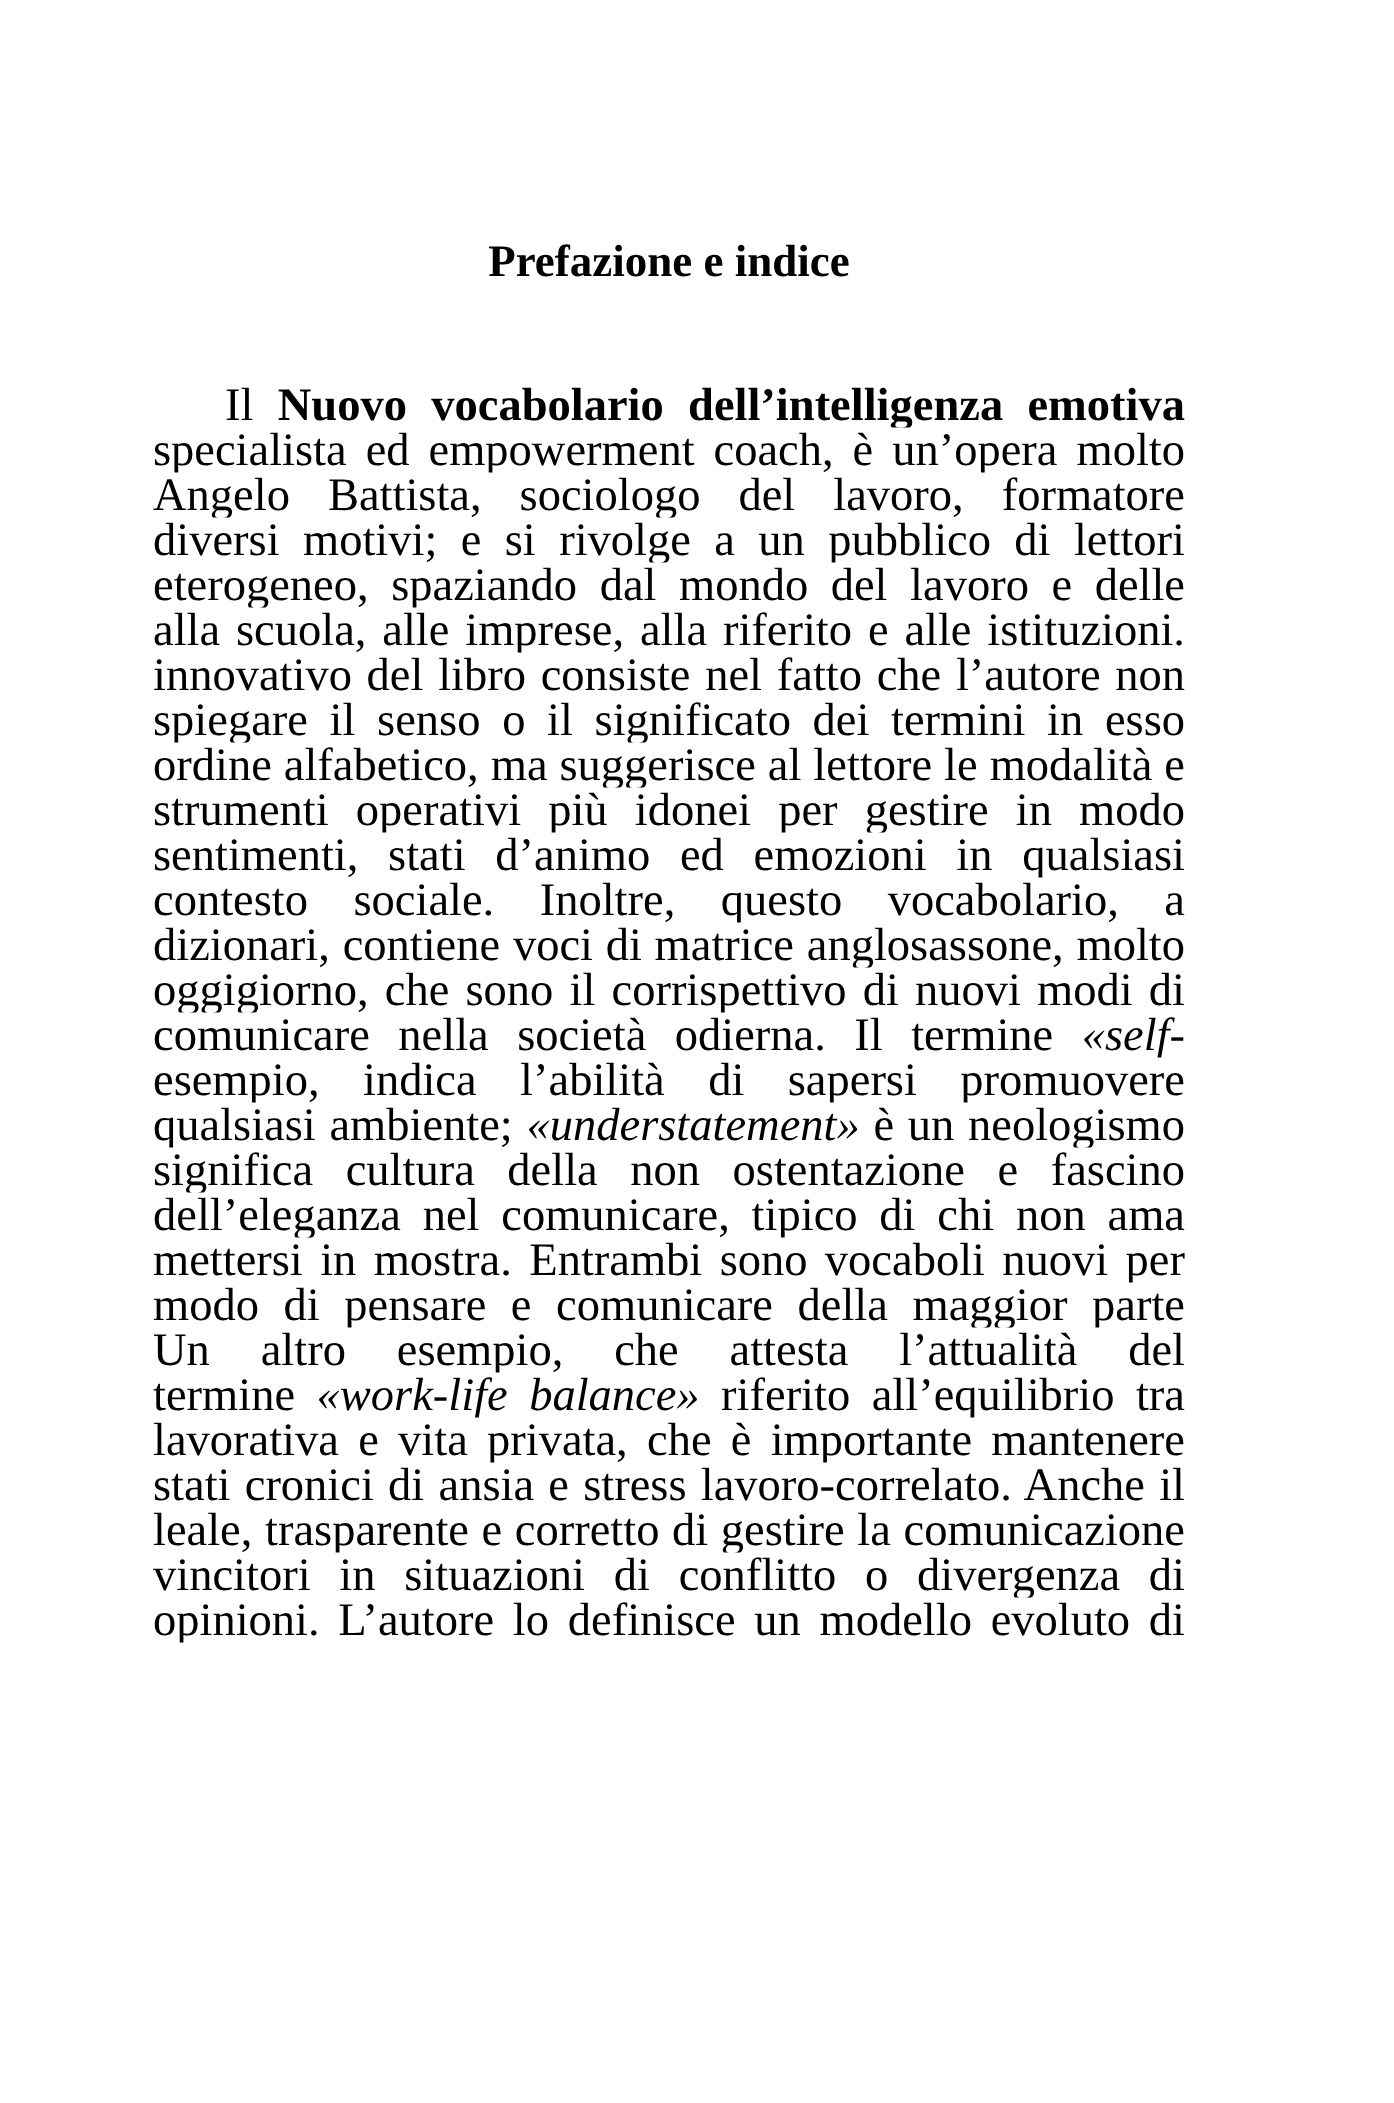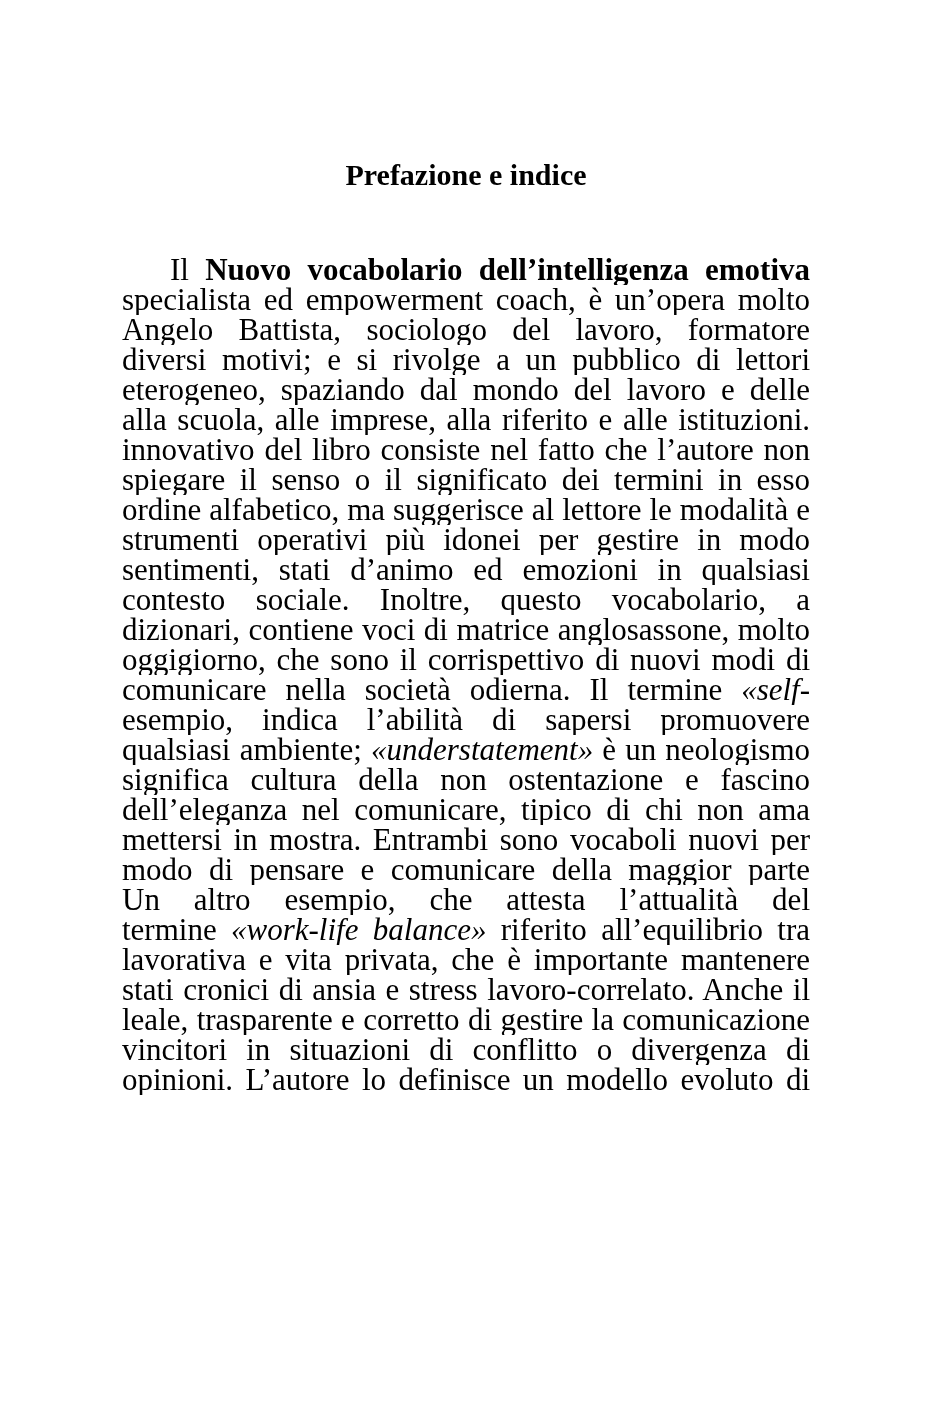--- a/index.html
+++ b/index.html
@@ -5,21 +5,20 @@
   * { margin: 0; padding: 0; box-sizing: border-box; }
   html, body { background: #ffffff; }
   .page {
     position: relative;
     width: 840px;
     height: 1402px;
     background: #ffffff;
     overflow: hidden;
     font-family: "Liberation Serif", "DejaVu Serif", serif;
     color: #000000;
-    margin-left: 20px;
   }
   .doc-title {
     position: absolute;
     left: 102px;
     top: 157px;
     width: 688px;
     text-align: center;
     font-weight: bold;
     font-size: 30px;
     line-height: 36px;

